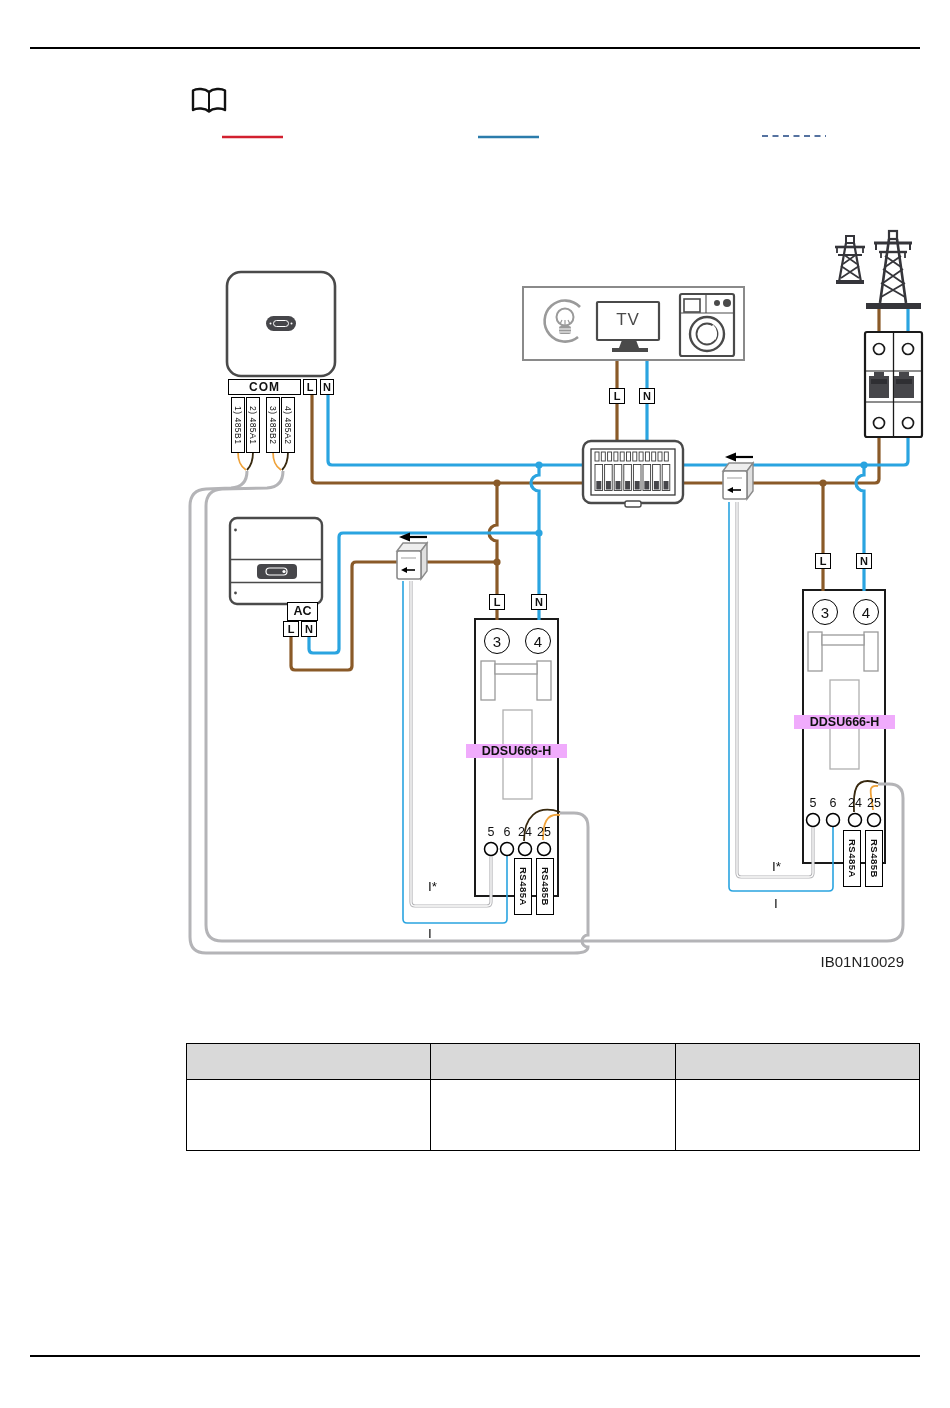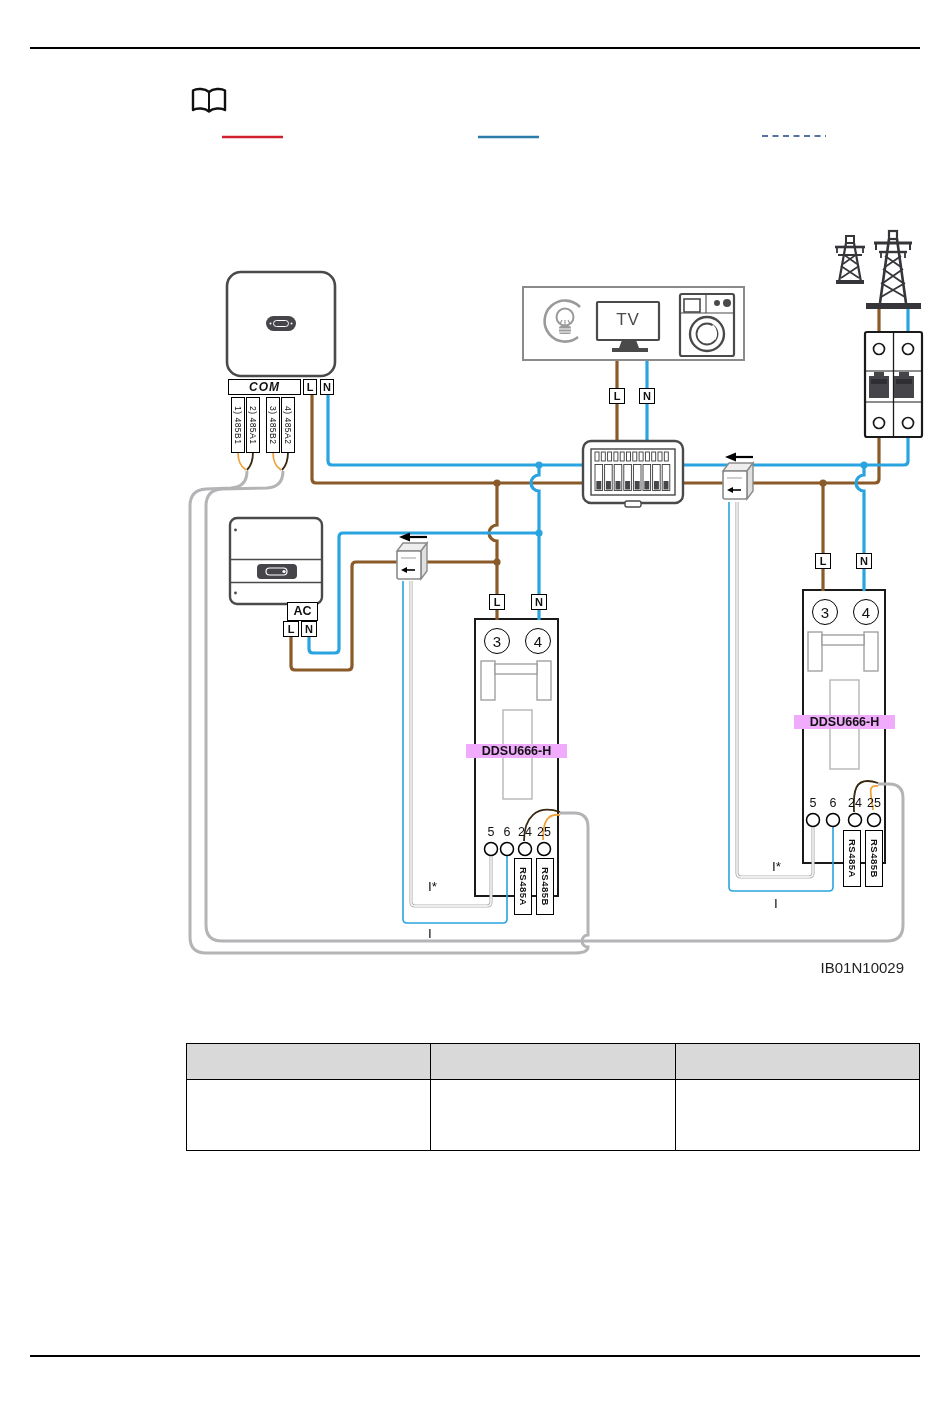--- a/index.html
+++ b/index.html
@@ -279,21 +279,21 @@
         <circle cx="507" cy="849" r="6.5"></circle>
       <circle cx="525" cy="849" r="6.5"></circle>
         <circle cx="544" cy="849" r="6.5"></circle>
       <circle cx="813" cy="820" r="6.5"></circle>
         <circle cx="833" cy="820" r="6.5"></circle>
       <circle cx="855" cy="820" r="6.5"></circle>
         <circle cx="874" cy="820" r="6.5"></circle>
     </g>
   </svg>
 
-  <div class="abs sq wide" style="left:228px;top:379px;width:73px;height:16px;font-style:italic;">COM</div>
+  <div class="abs sq wide" style="left:228px;top:379px;width:73px;height:16px;">COM</div>
   <div class="abs sq" style="left:303px;top:379px;width:14px;height:16px;">L</div>
   <div class="abs sq" style="left:320px;top:379px;width:14px;height:16px;">N</div>
   <div class="abs vbox" style="left:231px;top:397px;width:14px;height:56px;">1) 485B1</div>
   <div class="abs vbox" style="left:246px;top:397px;width:14px;height:56px;">2) 485A1</div>
   <div class="abs vbox" style="left:266px;top:397px;width:14px;height:56px;">3) 485B2</div>
   <div class="abs vbox" style="left:281px;top:397px;width:14px;height:56px;">4) 485A2</div>
 
   <div class="abs tvtxt" style="left:598px;top:310px;width:60px;">TV</div>
   <div class="abs sq" style="left:609px;top:388px;width:16px;height:16px;">L</div>
   <div class="abs sq" style="left:639px;top:388px;width:16px;height:16px;">N</div>
@@ -323,21 +323,21 @@
   <div class="abs model" style="left:794px;top:715px;width:101px;">DDSU666-H</div>
   <div class="abs num" style="left:807px;top:797px;width:12px;">5</div>
   <div class="abs num" style="left:827px;top:797px;width:12px;">6</div>
   <div class="abs num" style="left:847px;top:797px;width:16px;">24</div>
   <div class="abs num" style="left:866px;top:797px;width:16px;">25</div>
   <div class="abs vbox vbold" style="left:843px;top:830px;width:18px;height:57px;">RS485A</div>
   <div class="abs vbox vbold" style="left:865px;top:830px;width:18px;height:57px;">RS485B</div>
   <div class="abs cur" style="left:772px;top:860px;">I*</div>
   <div class="abs cur" style="left:774px;top:897px;">I</div>
 
-  <div class="abs figcode" style="left:758px;top:953px;width:146px;margin-top:6px;">IB01N10029</div>
+  <div class="abs figcode" style="left:758px;top:953px;width:146px;">IB01N10029</div>
 
   <div class="abs" style="left:186px;top:1043px;">
     <table class="spec">
       <thead>
         <tr>
           <th></th>
           <th></th>
           <th></th>
         </tr>
       </thead>

